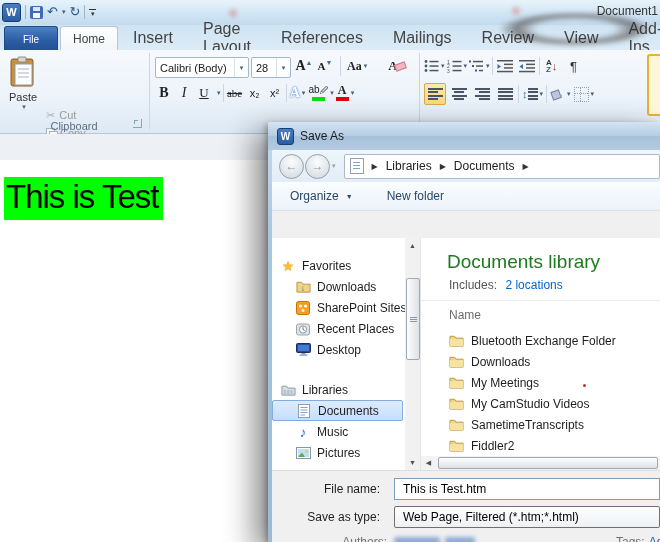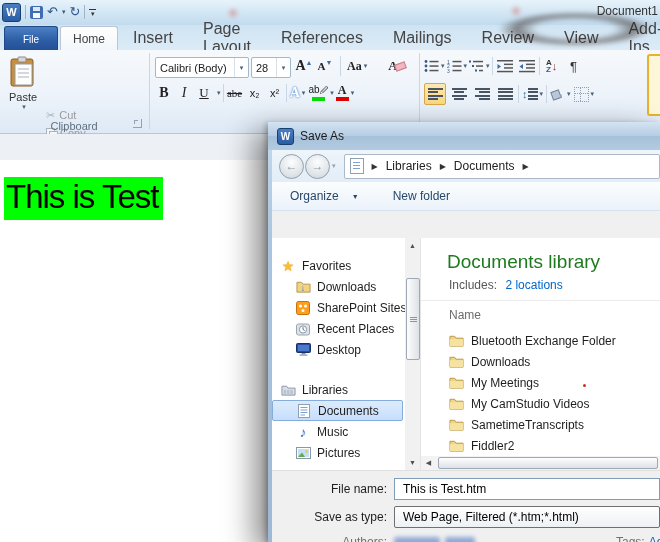--- a/index.html
+++ b/index.html
@@ -112,21 +112,21 @@
     display:flex;align-items:center;justify-content:center;color:#8d99a6;font-size:12px}
   .addr-drop{font-size:7px;color:#93a0ad;margin-left:2px}
   .crumbbar{height:23px;flex:1;margin:0 0 0 8px;background:#fff;border:1px solid #abb9c8;border-radius:2px;
     display:flex;align-items:center;font-size:12px;color:#222;padding-left:5px;overflow:hidden}
   .crumbsep{font-size:8px;color:#333;padding:0 8px}
   .pageicon{width:12px;height:14px;background:#fff;border:1px solid #8fa0b2;position:relative}
   .pageicon:before{content:"";position:absolute;left:2px;top:3px;width:7px;height:1px;background:#7fa3d0;box-shadow:0 3px 0 #7fa3d0,0 6px 0 #7fa3d0}
   
   .dtb{left:0;top:32px;width:100%;height:28px;background:linear-gradient(#fbfdfe,#ebf2fa);
     border-bottom:1px solid #d8e2ee;display:flex;align-items:center;font-size:12px;color:#26486b}
-  .dtb .item{padding:0 10px;display:flex;align-items:center;gap:11px}
+  .dtb .item{padding:0 10px;display:flex;align-items:center;gap:5px}
   
   .main{left:0;top:88px;width:100%;height:232px;display:flex;background:#fff}
   .navpane{width:133px;padding-top:17px;box-sizing:border-box}
   .navitem{height:21px;display:flex;align-items:center;gap:6px;font-size:12px;color:#1e1e1e;white-space:nowrap}
   .navsel{background:linear-gradient(#ddecfd,#c6defc);border:1px solid #84acdd;border-radius:2px;
     margin-right:2px;height:19px}
   .vsb{width:15px;background:#f1f1f1;position:relative}
   .vsb .arr{position:absolute;left:0;width:15px;height:15px;display:flex;align-items:center;justify-content:center;font-size:7px;color:#505050}
   .vsb .thumb{position:absolute;left:1px;width:12px;border:1px solid #9ea9b5;border-radius:2px;
     background:linear-gradient(90deg,#fdfdfd,#dde1e6);display:flex;align-items:center;justify-content:center}
@@ -140,21 +140,21 @@
   .flist{left:28px;top:92px;right:16px}
   .frow{height:21px;display:flex;align-items:center;gap:7px;font-size:12px;color:#1e1e1e;white-space:nowrap}
   .reddot-b{left:162px;top:146px;width:3px;height:3px;border-radius:50%;background:#c23324}
   .hsb{left:0;bottom:0;width:100%;height:14px;background:#f3f3f3;display:flex}
   .hsb .arr{width:15px;height:14px;display:flex;align-items:center;justify-content:center;font-size:7px;color:#505050}
   .hsb .thumb{flex:1;margin:1px 2px;border:1px solid #9ea9b5;border-radius:2px;
     background:linear-gradient(#fdfdfd,#dde1e6)}
   
   .fields{left:0;top:320px;width:100%;height:72px;background:#f0f0f0;border-top:1px solid #dfdfdf}
   .frow2{position:absolute;left:0;width:100%;height:22px;display:flex;align-items:center}
-  .flabel{width:122px;text-align:right;font-size:12px;color:#1e1e1e;padding-right:7px;box-sizing:border-box}
+  .flabel{width:122px;text-align:right;font-size:12px;color:#1e1e1e;padding-right:14px;box-sizing:border-box}
   .finput{flex:1;height:22px;box-sizing:border-box;border:1px solid #7f9db9;background:#fff;
     font-size:12px;font-family:"Liberation Sans",sans-serif;padding:0 8px;color:#000}
   .fcombo{flex:1;height:22px;box-sizing:border-box;border:1px solid #707070;border-radius:2px;
     background:linear-gradient(#fefefe,#eef1f4);display:flex;align-items:center;
     font-size:12px;color:#000;padding:0 8px}
   .meta{position:absolute;left:0;top:60px;width:100%;height:22px;display:flex;align-items:center;font-size:12px}
   .mlabel{width:122px;text-align:right;color:#707070;padding-right:7px;box-sizing:border-box}
   .blur1{height:10px;border-radius:2px;background:#6f93cf;filter:blur(2px);opacity:.75}
   .tags{position:absolute;left:344px;top:0;display:flex;align-items:center;height:22px;white-space:nowrap}
   .tags .mlabel2{color:#707070;margin-right:4px}

